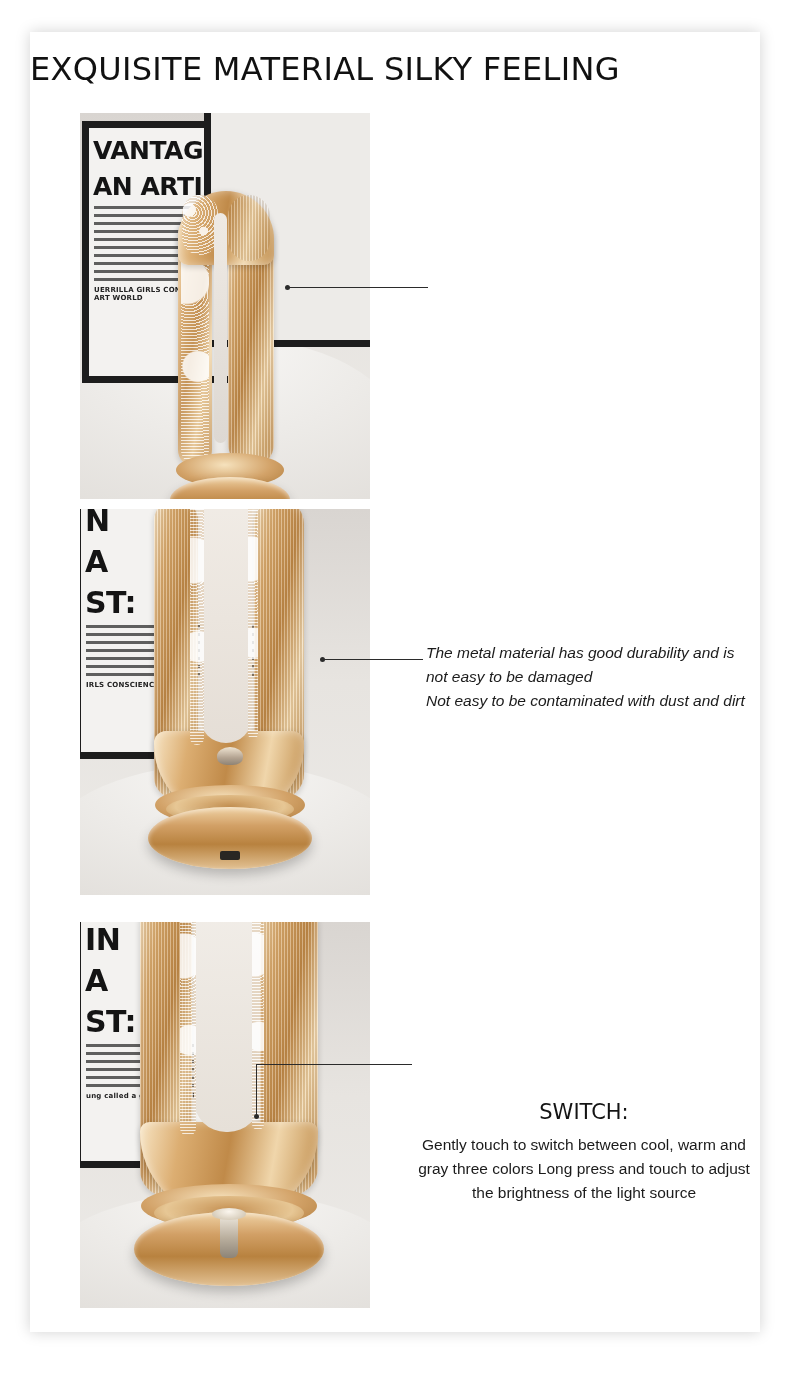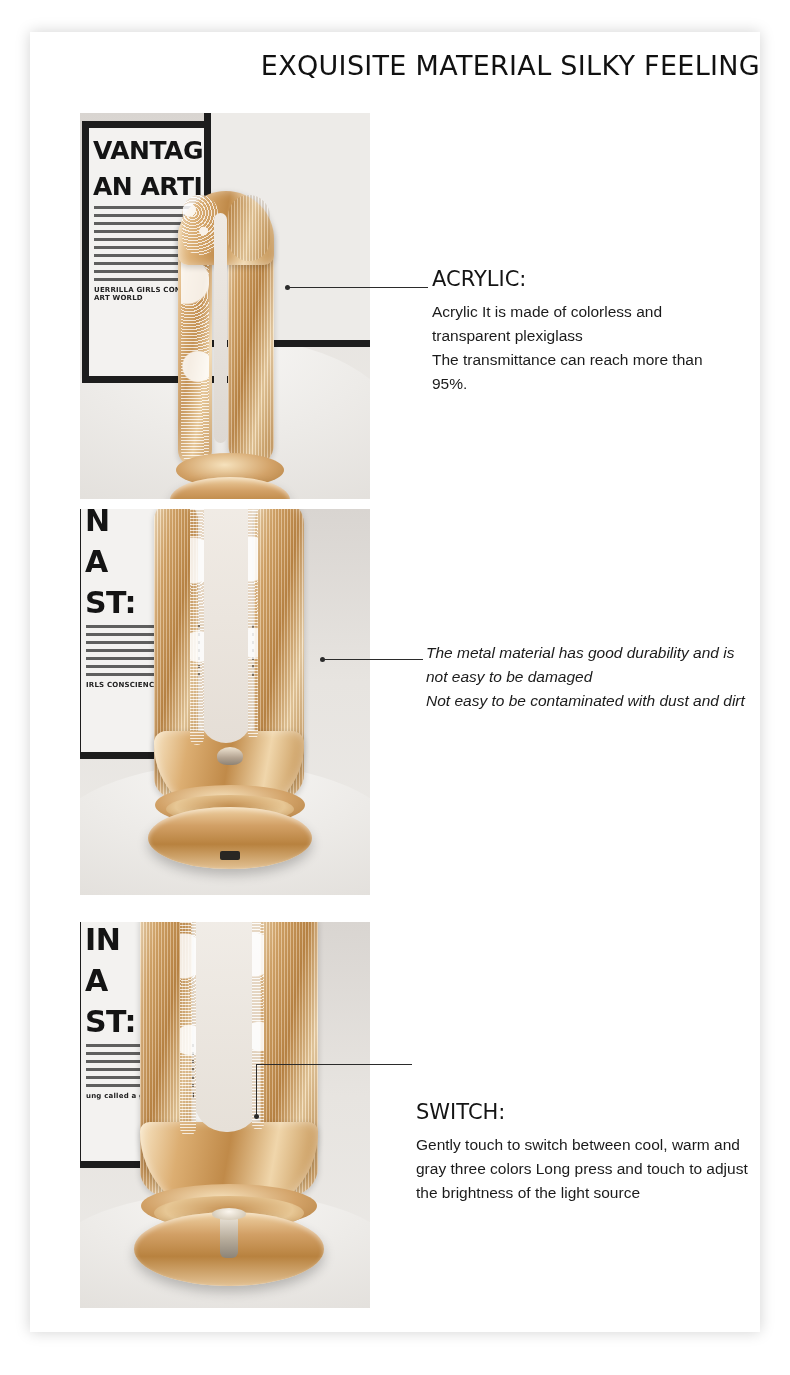--- a/index.html
+++ b/index.html
@@ -20,22 +20,22 @@
     height: 1300px;
     background: #ffffff;
     box-shadow: 0 0 14px rgba(0,0,0,0.18);
   }
 
   .page-title {
     position: absolute;
     left: 0;
     top: 18px;
     width: 100%;
-    text-align: right;
-    font-size: 27px;
+    text-align: left;
+    font-size: 32px;
     font-weight: 400;
     letter-spacing: 0.3px;
     color: #111111;
     font-family: "DejaVu Sans", sans-serif;
   }
 
   
   .section {
     position: absolute;
     left: 50px;
@@ -258,25 +258,20 @@
 
           <div class="base-top" style="top:262px; width:108px; height:34px;"></div>
           <div class="base" style="top:286px; width:120px; height:46px;"></div>
         </div>
       </div>
     </div>
 
     <div class="dot" style="left:205px; top:172px;"></div>
     <div class="leader" style="left:208px; top:174px; width:140px;"></div>
 
-    <div class="callout" style="left:352px; top:154px; width:310px;">
-      <h3>ACRYLIC:</h3>
-      <p style="white-space:pre-line;">Acrylic It is made of colorless and transparent plexiglass
-The transmittance can reach more than 95%.</p>
-    </div>
   </div>
 
   <div class="section" id="section-metal">
 
     <div class="photo">
       <div class="photo-inner">
         <div class="bg-wall"></div>
         <div class="bg-table" style="height:34%;"></div>
 
         <div class="bg-poster poster-a" style="left:-6px; top:-20px; width:196px; height:270px;">
@@ -366,19 +361,19 @@
           <div class="switch-knob" style="top:318px; width:18px; height:44px; border-radius:6px; background:linear-gradient(180deg,#efe9df,#b9ae9d 55%,#8d8477);"></div>
           <div class="base-top" style="top:312px; width:34px; height:12px; background:radial-gradient(ellipse at 50% 30%,#fbf6ee,#c9bda8);"></div>
         </div>
       </div>
     </div>
 
     <div class="dot" style="left:174px; top:192px;"></div>
     <div class="leader-v" style="left:176px; top:142px; height:52px;"></div>
     <div class="leader" style="left:176px; top:142px; width:156px;"></div>
 
-    <div class="callout" style="left:336px; top:178px; width:336px;">
+    <div class="callout" style="left:336px; top:178px; width:336px;text-align:center;">
       <h3>SWITCH:</h3>
       <p>Gently touch to switch between cool, warm and gray three colors Long press and touch to adjust the brightness of the light source</p>
     </div>
   </div>
 
 </div>
 
 </body></html>

